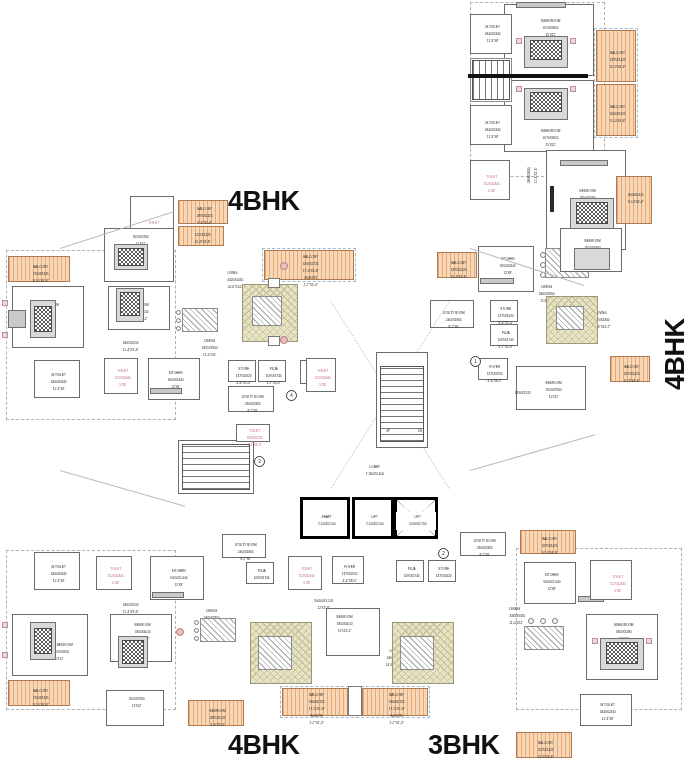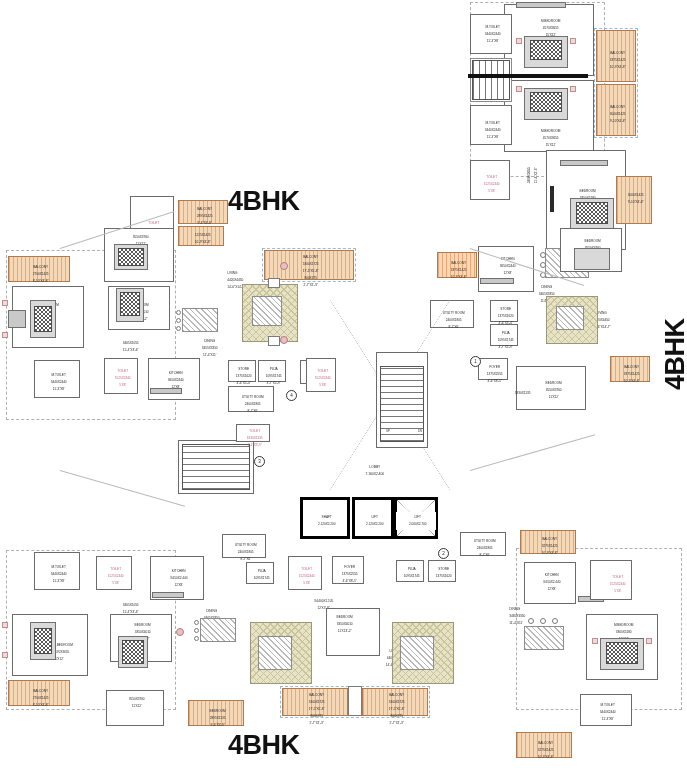--- a/index.html
+++ b/index.html
@@ -664,20 +664,21 @@
     <span>3275X1425</span><br>
     <span>10'-9"X4'-8"</span>
   </div>
 
   <div class="bhk" style="left:228px;top:186px;">4BHK</div>
 
   <div class="bhk rot" style="left:660px;top:390px;">4BHK</div>
 
   <div class="bhk" style="left:228px;top:730px;">4BHK</div>
 
+  <div class="bhk" style="left:428px;top:730px;">3BHK</div>
 
 
   <div class="guide" style="left:60px;top:248px;width:120px;transform:rotate(-18deg);"></div>
   <div class="guide" style="left:60px;top:470px;width:130px;transform:rotate(16deg);"></div>
   <div class="guide" style="left:470px;top:470px;width:130px;transform:rotate(-16deg);"></div>
   <div class="guide" style="left:470px;top:248px;width:120px;transform:rotate(18deg);"></div>
 
 </div>
 
 </body></html>

